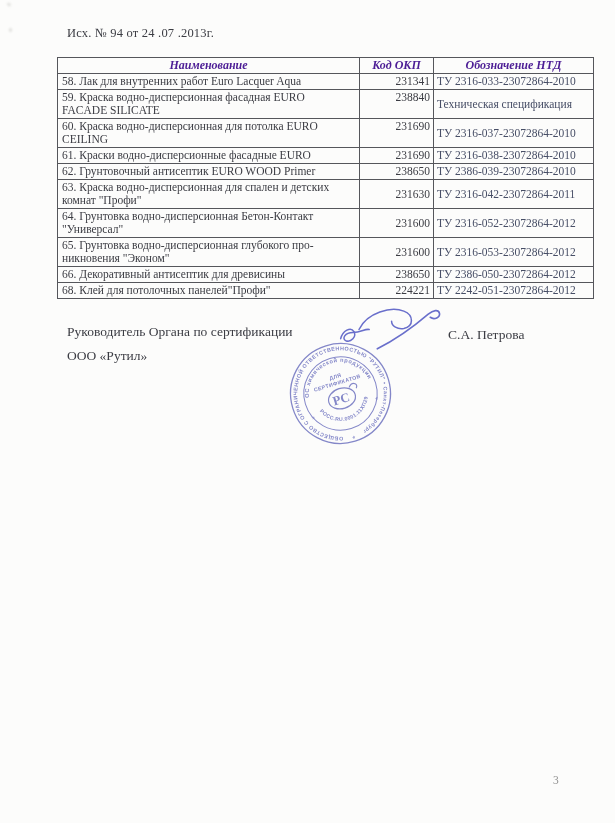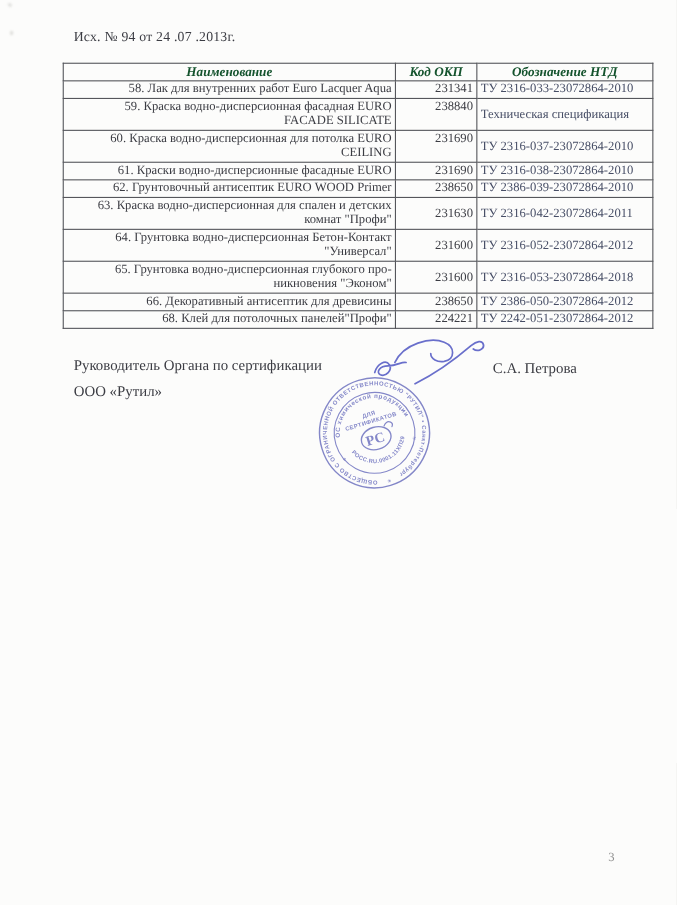--- a/index.html
+++ b/index.html
@@ -38,23 +38,23 @@
   .spec-table col.c-code{width:74px;}
   .spec-table col.c-ntd{width:160px;}
   .spec-table th,.spec-table td{
     border:1px solid var(--border);
     padding:1px 3px;
     vertical-align:middle;
   }
   .spec-table{border:1.4px solid var(--border);}
   .spec-table th{
     font-size:12px;font-weight:bold;font-style:italic;
-    text-align:center;color:#14532d;padding:1px 2px;
-  }
-  td.col-name{text-align:right;padding-left:4px;white-space:pre-line;}
+    text-align:center;color:#4c1d95;padding:1px 2px;
+  }
+  td.col-name{text-align:left;padding-left:4px;white-space:pre-line;}
   td.col-code{text-align:right;}
   td.col-code.v-top{vertical-align:top;}
   td.col-ntd{color:var(--ntd-text);}
 
   .sig-title{position:absolute;left:67px;top:324px;font-size:13.5px;white-space:nowrap;}
   .sig-name{position:absolute;left:448px;top:327px;font-size:13.5px;white-space:nowrap;}
   .sig-org{position:absolute;left:67px;top:348px;font-size:13.5px;white-space:nowrap;}
 
   .stamp{
     position:absolute;left:259px;top:312px;width:163px;height:163px;
@@ -142,21 +142,21 @@
         <tr>
           <td class="col-name">64. Грунтовка водно-дисперсионная Бетон-Контакт
 "Универсал"</td>
           <td class="col-code">231600</td>
           <td class="col-ntd">ТУ 2316-052-23072864-2012</td>
         </tr>
         <tr>
           <td class="col-name">65. Грунтовка водно-дисперсионная глубокого про-
 никновения "Эконом"</td>
           <td class="col-code">231600</td>
-          <td class="col-ntd">ТУ 2316-053-23072864-2018</td>
+          <td class="col-ntd">ТУ 2316-053-23072864-2012</td>
         </tr>
         <tr>
           <td class="col-name">66. Декоративный антисептик для древисины</td>
           <td class="col-code">238650</td>
           <td class="col-ntd">ТУ 2386-050-23072864-2012</td>
         </tr>
         <tr>
           <td class="col-name">68. Клей для потолочных панелей"Профи"</td>
           <td class="col-code">224221</td>
           <td class="col-ntd">ТУ 2242-051-23072864-2012</td>

